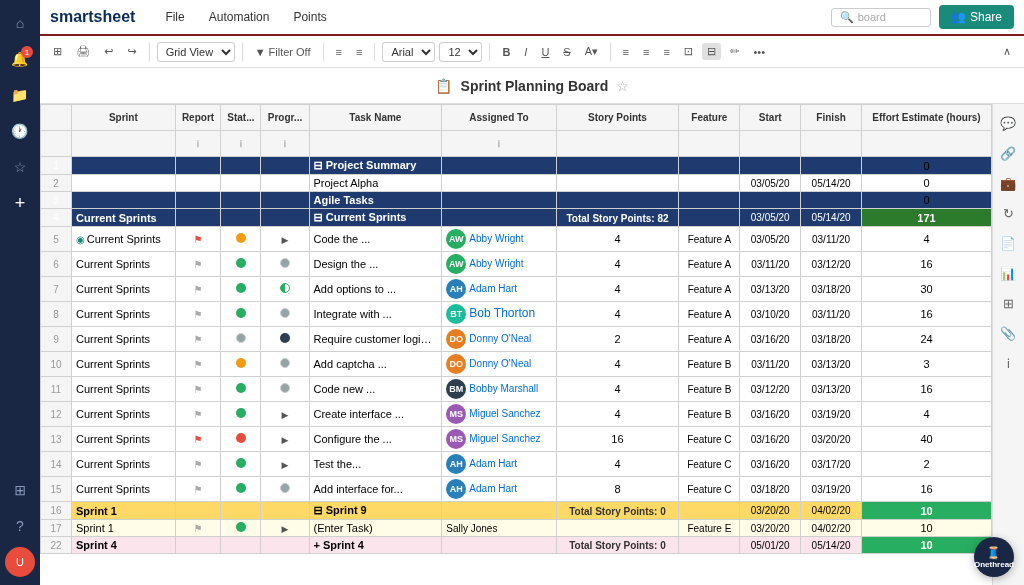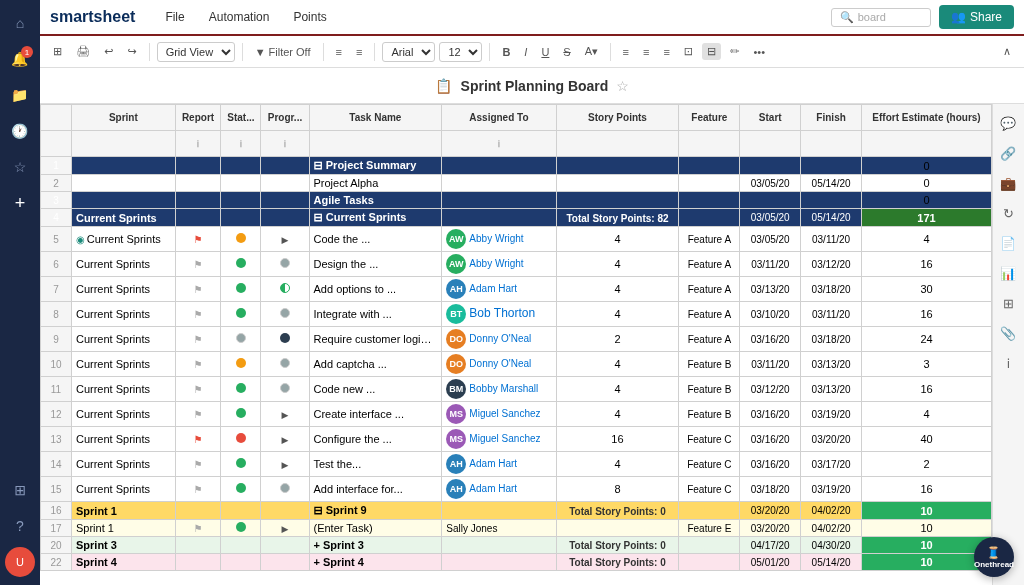--- a/index.html
+++ b/index.html
@@ -461,34 +461,20 @@
     <td class="col-status center"><span class="dot-green"></span></td>
     <td class="col-progress center"><span style="font-size:9px;color:#555;">▶</span></td>
     <td class="col-taskname">(Enter Task)</td>
     <td class="col-assigned"><span style="font-size:10px;">Sally Jones</span></td>
     <td class="col-story center"></td>
     <td class="col-feature center" style="font-size:10px;">Feature E</td>
     <td class="col-start center" style="font-size:10px;">03/20/20</td>
     <td class="col-finish center" style="font-size:10px;">04/02/20</td>
     <td class="col-effort center" style="">10</td>
   </tr>
-              <tr style="background:#e8f5e9;">
-    <td class="col-num center" style="background:#f5f5f5;color:#999;">20</td>
-    <td class="col-sprint" style="font-weight:bold;"><span style="font-weight:bold;">Sprint 3</span></td>
-    <td class="col-report center"></td>
-    <td class="col-status center"></td>
-    <td class="col-progress center"></td>
-    <td class="col-taskname"><span style="font-weight:bold;">+ Sprint 3</span></td>
-    <td class="col-assigned"></td>
-    <td class="col-story center"><span style="font-size:10px;color:#333;font-weight:bold;">Total Story Points: 0</span></td>
-    <td class="col-feature center" style="font-size:10px;"></td>
-    <td class="col-start center" style="font-size:10px;">04/17/20</td>
-    <td class="col-finish center" style="font-size:10px;">04/30/20</td>
-    <td class="col-effort center" style="font-weight:bold;background:#27ae60;color:#fff;">10</td>
-  </tr>
               <tr style="background:#fce4ec;">
     <td class="col-num center" style="background:#f5f5f5;color:#999;">22</td>
     <td class="col-sprint" style="font-weight:bold;"><span style="font-weight:bold;">Sprint 4</span></td>
     <td class="col-report center"></td>
     <td class="col-status center"></td>
     <td class="col-progress center"></td>
     <td class="col-taskname"><span style="font-weight:bold;">+ Sprint 4</span></td>
     <td class="col-assigned"></td>
     <td class="col-story center"><span style="font-size:10px;color:#333;font-weight:bold;">Total Story Points: 0</span></td>
     <td class="col-feature center" style="font-size:10px;"></td>

